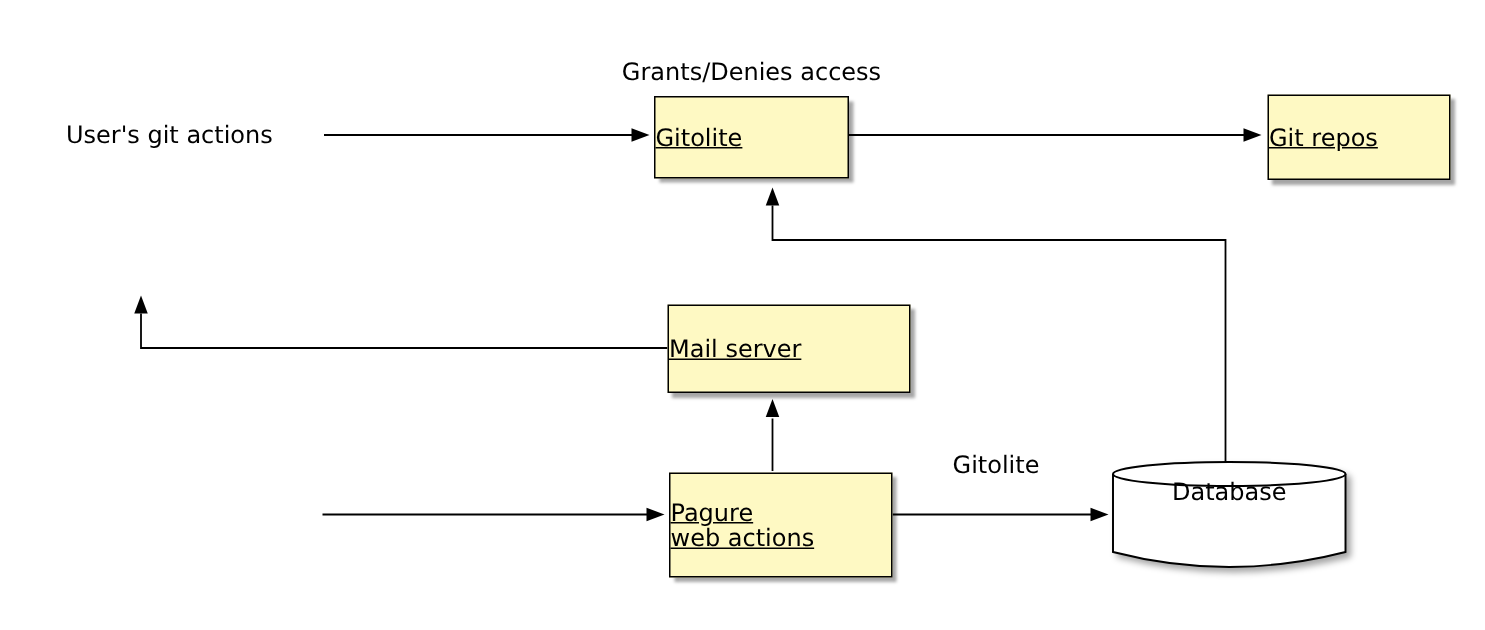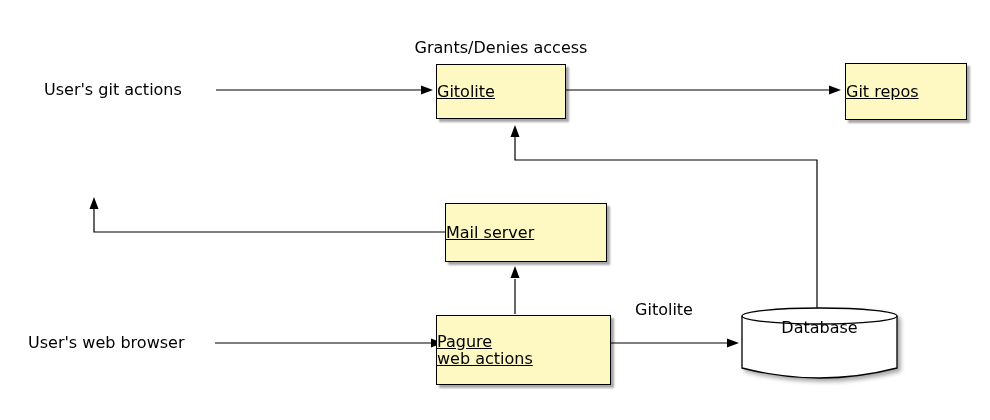--- a/index.html
+++ b/index.html
@@ -84,36 +84,35 @@
   </div>
 
   <div class="node" style="left:845px;top:63px;width:122px;height:57px">
     <span>Git repos</span>
   </div>
 
   <div class="node" style="left:445px;top:203px;width:162px;height:59px">
     <span>Mail server</span>
   </div>
 
-  <div class="node" style="left:436px;top:315px;width:175px;height:70px">
+  <div class="node" style="left:446px;top:315px;width:149px;height:70px">
     <div class="multiline">
       <div>Pagure</div>
       <div>web actions</div>
     </div>
   </div>
 
   <div class="cyl-label" style="left:742px;top:318px;width:155px;height:50px">
     <span>Database</span>
   </div>
 
   <div class="freelabel" style="left:44px;top:82px">User's git actions</div>
 
   <div class="freelabel center" style="left:411px;top:40px;width:180px">Grants/Denies access</div>
 
 
 
-  <div class="freelabel" style="left:28px;top:335px">User's web browser</div>
 
   <div class="freelabel center" style="left:604px;top:302px;width:120px">
     <div>Gitolite</div>
   </div>
 
 </div>
 
 </body></html>

